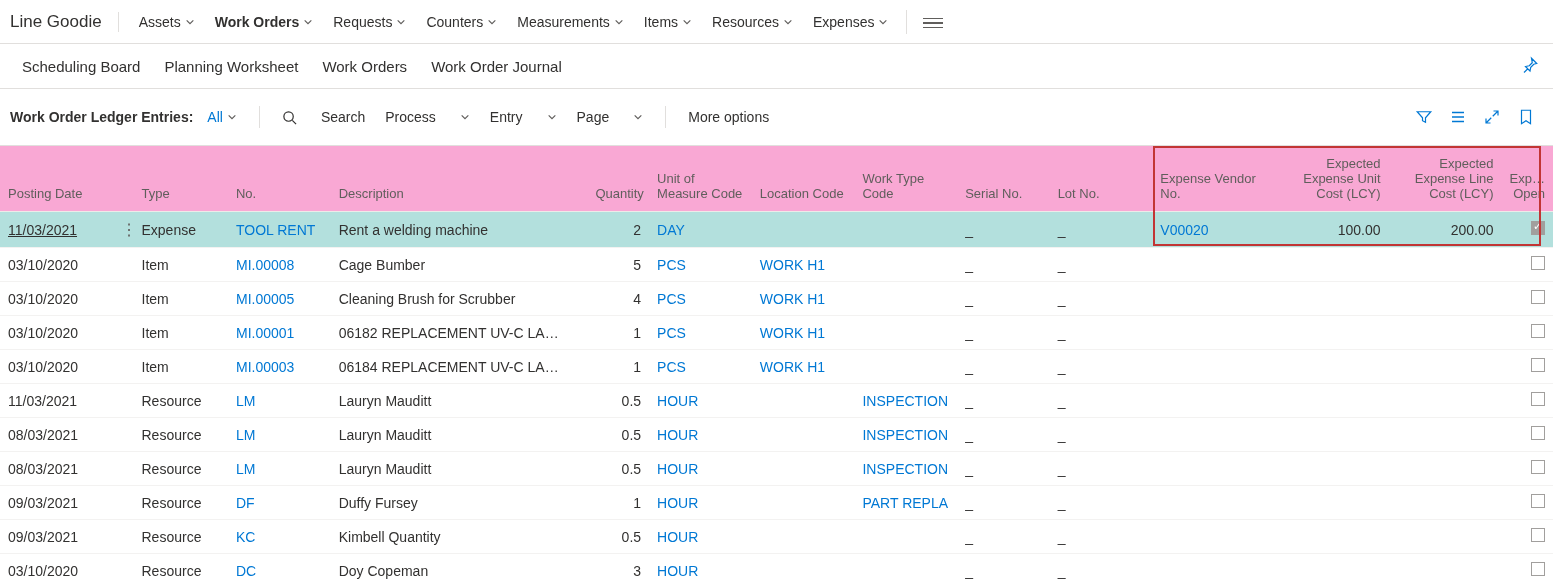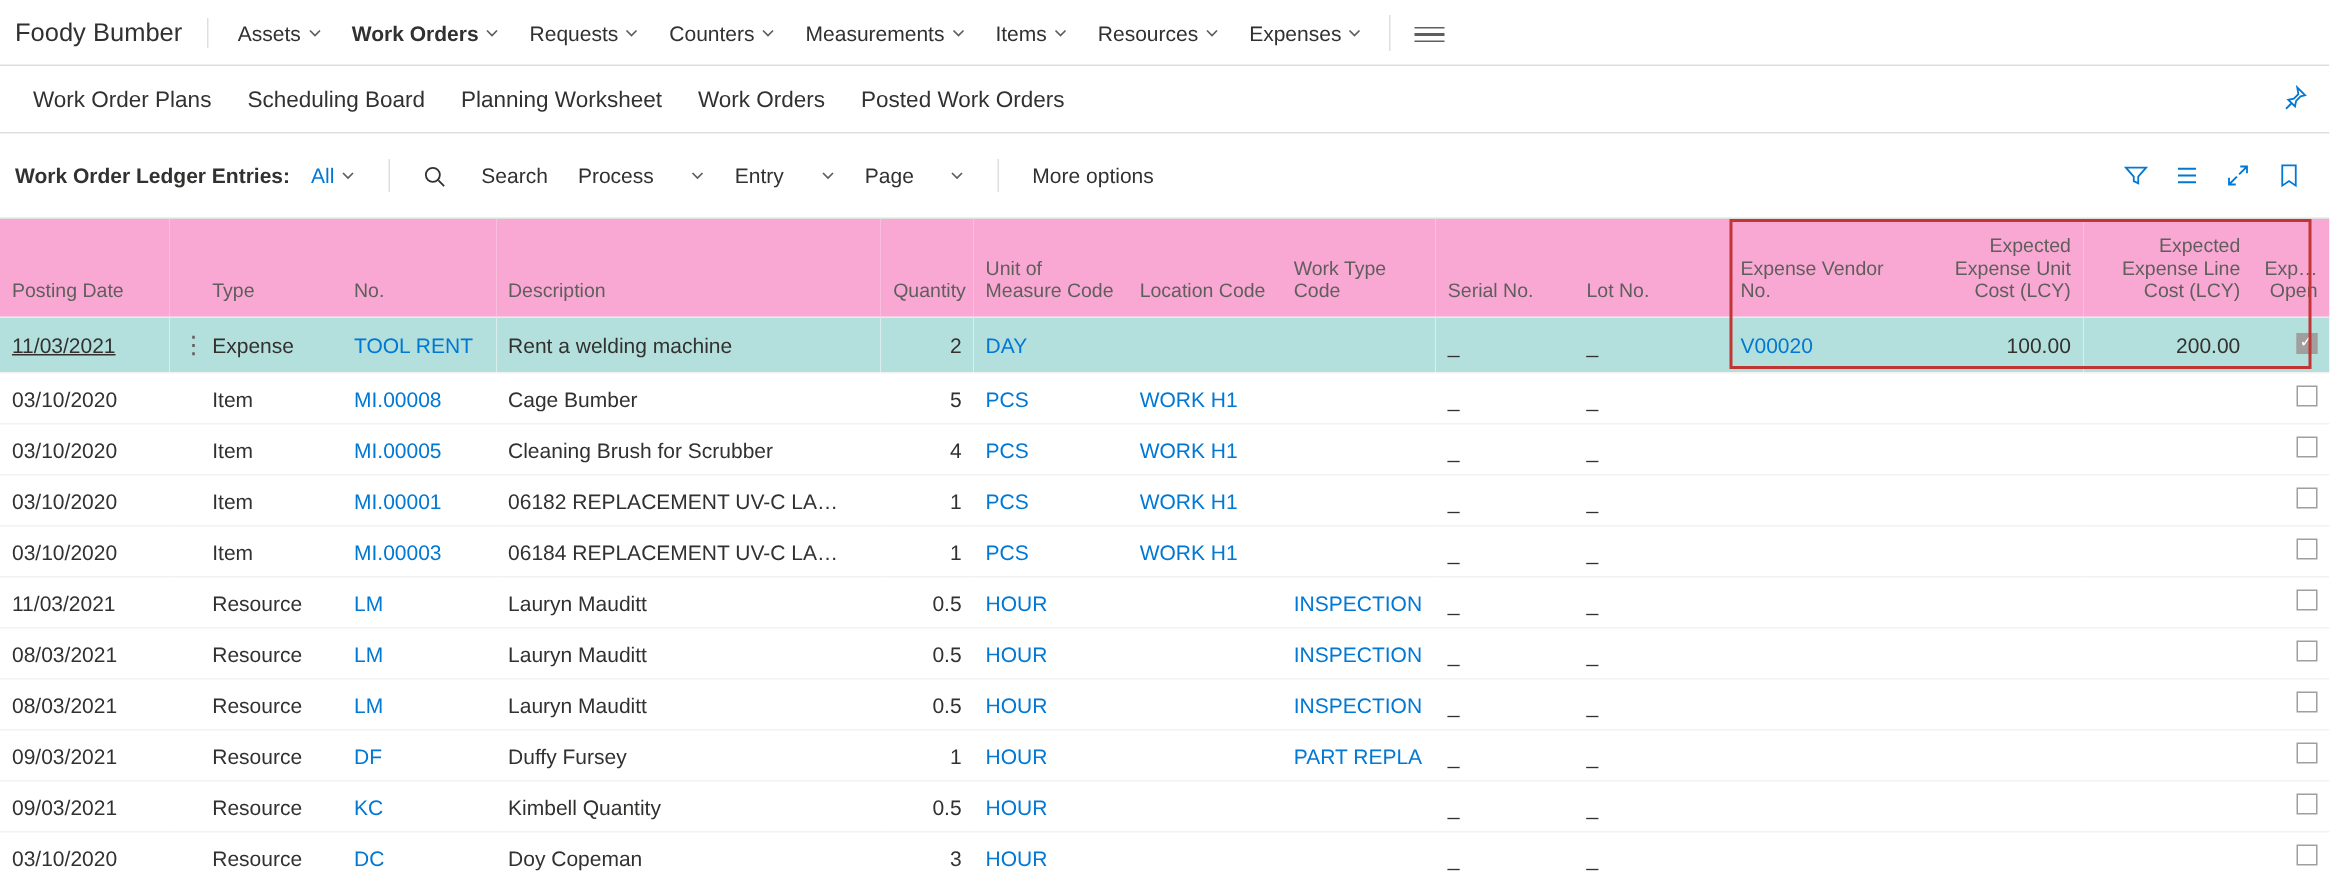--- a/index.html
+++ b/index.html
@@ -40,21 +40,21 @@
 .rowmenu { color: #605e5c; font-size: 16px; cursor: pointer; }
 .checkbox { width: 14px; height: 14px; border: 1px solid #a19f9d; display: inline-block; background: #fff; }
 .checkbox.checked { background: #a19f9d; position: relative; }
 .checkbox.checked::after { content: "✓"; color: #fff; font-size: 11px; position: absolute; top: -2px; left: 1px; }
 col.c-date{width:110px}col.c-menu{width:20px}col.c-type{width:92px}col.c-no{width:100px}col.c-desc{width:250px}col.c-qty{width:60px}col.c-uom{width:100px}col.c-loc{width:100px}col.c-wtype{width:100px}col.c-serial{width:90px}col.c-lot{width:100px}col.c-vendor{width:120px}col.c-unit{width:110px}col.c-line{width:110px}col.c-open{width:50px}
 </style>
 </head>
 <body>
 
 <div class="top-nav">
-  <div class="brand">Foody Bumber</div>
+  <div class="brand">Line Goodie</div>
   <div id="top-nav-items" style="display: flex;">
       <div class="top-nav-item">
         <span>Assets</span>
         <svg class="chev" viewBox="0 0 12 12">
           <path d="M2 4l4 4 4-4"></path>
         </svg>
       </div>
       <div class="top-nav-item active">
         <span>Work Orders</span>
         <svg class="chev" viewBox="0 0 12 12">
@@ -101,25 +101,24 @@
   <div class="top-nav-sep"></div>
   <div class="hamburger">
       <div></div>
       <div></div>
       <div></div>
     </div>
 </div>
 
 <div class="sub-nav">
   <div id="sub-nav-items" style="display:flex;">
-      <div class="sub-nav-item">Work Order Plans</div>
       <div class="sub-nav-item">Scheduling Board</div>
       <div class="sub-nav-item">Planning Worksheet</div>
       <div class="sub-nav-item">Work Orders</div>
-      <div class="sub-nav-item">Posted Work Orders</div>
+      <div class="sub-nav-item">Work Order Journal</div>
     </div>
   <svg class="pin-icon" width="18" height="18" viewBox="0 0 24 24">
       <path fill="none" stroke="#0078d4" stroke-width="1.6" d="M14 3l7 7-4 1-4 4-1 5-3-3-5 5 5-5-3-3 5-1 4-4z"></path>
     </svg>
 </div>
 
 <div class="action-bar">
   <span class="page-label">Work Order Ledger Entries:</span>
   <span class="filter-pill">
     <span>All</span>

